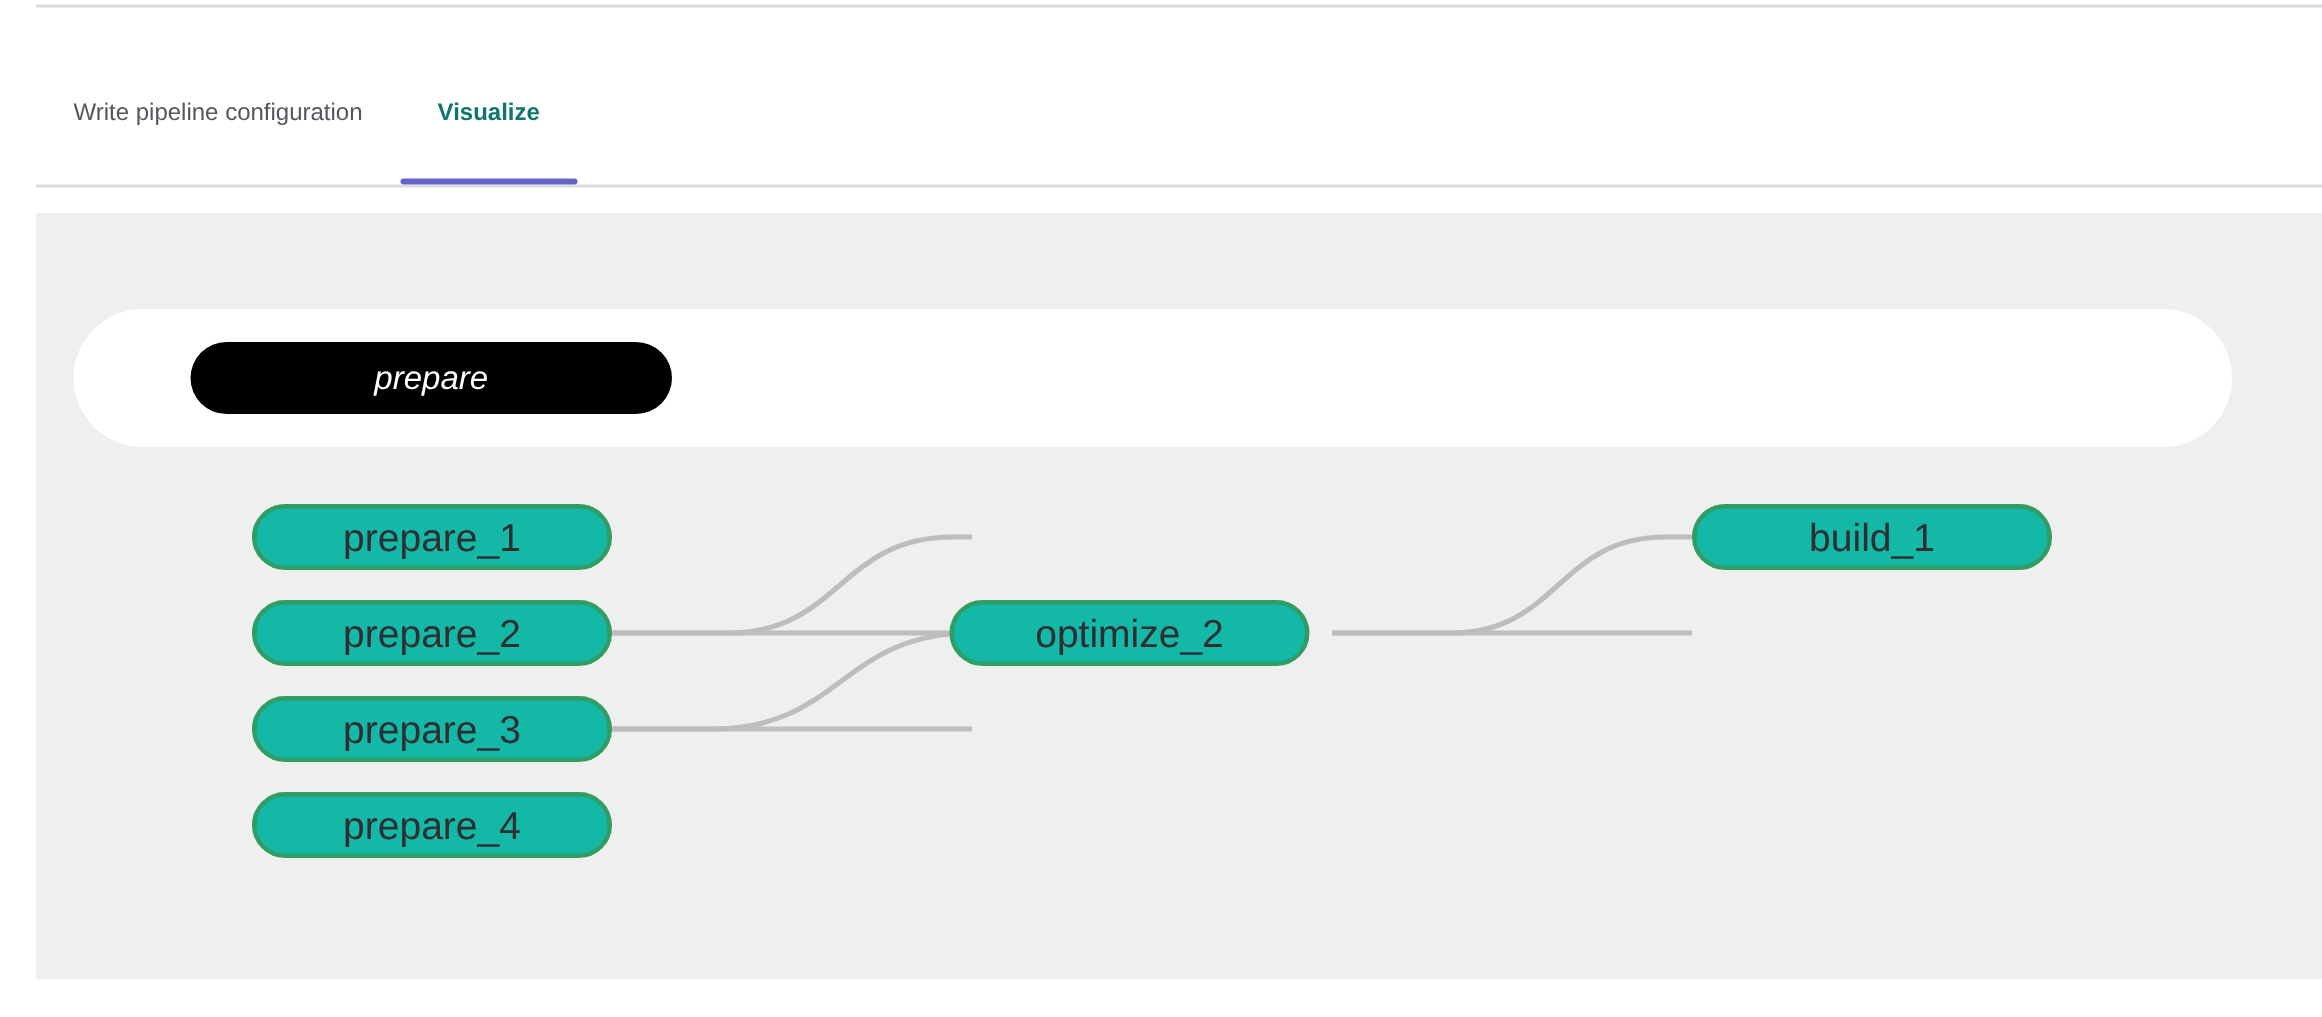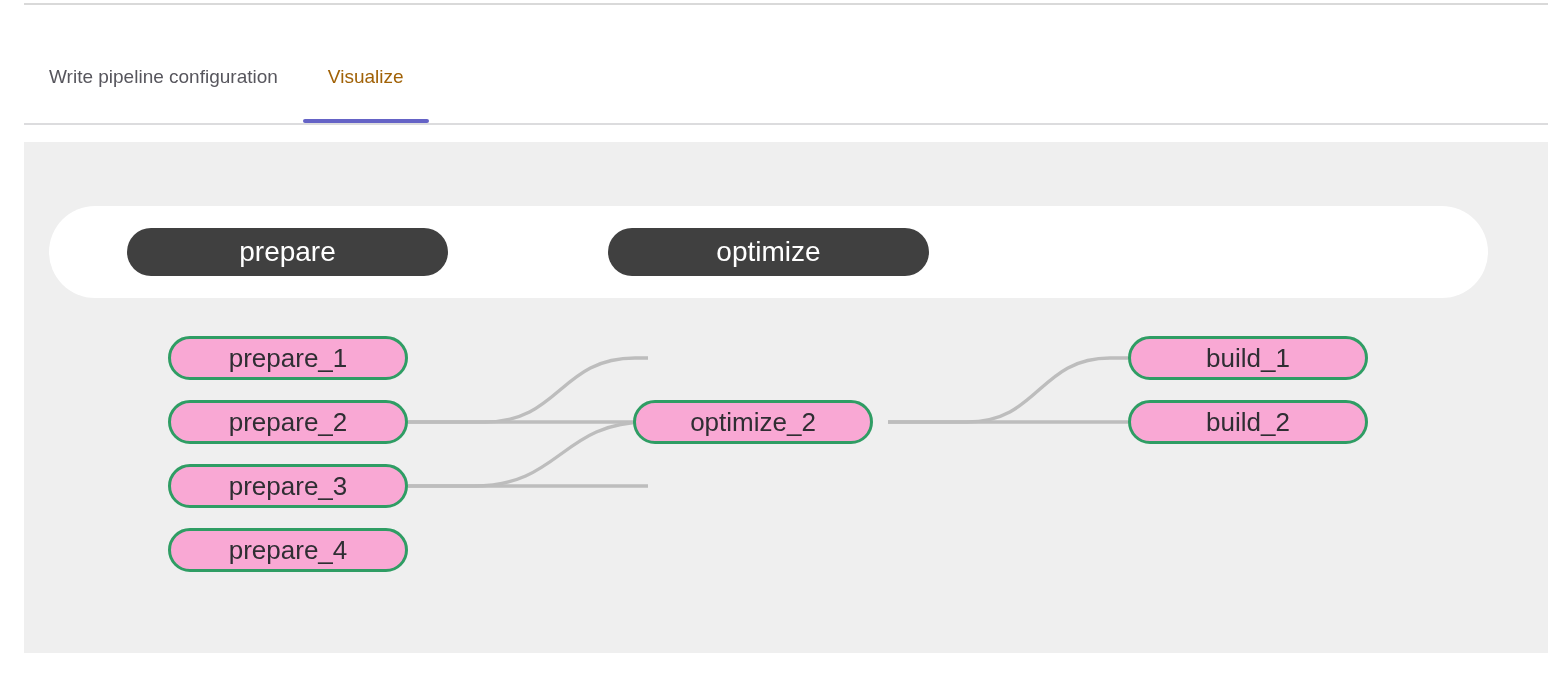--- a/index.html
+++ b/index.html
@@ -12,49 +12,50 @@
   .top-rule{position:absolute;left:24px;right:0;top:3px;height:2px;background:#d9d9d9}
 
   
   .tab-bar{
     position:absolute;left:24px;right:0;top:0;height:123px;
     border-bottom:2px solid #dcdcde;
     display:flex;align-items:flex-end;
   }
   .tab{
     position:relative;height:94px;display:flex;align-items:center;
-    padding:0 25px;font-size:19px;line-height:1;color:#57565d;cursor:pointer;
+    padding:0 25px;font-size:16px;line-height:1;color:#57565d;cursor:pointer;
     white-space:nowrap;
   }
-  .tab.active{color:#a16207;font-weight:400}
+  .tab.active{color:#0f766e;font-weight:700}
   .tab-indicator{
     position:absolute;left:0;right:0;bottom:0;height:4px;
     border-radius:3px;background:#6563c6;
   }
 
   
   .graph-panel{
     position:absolute;left:24px;right:0;top:142px;height:511px;
     background:#efefef;overflow:hidden;
   }
   .stages-bar{
     position:absolute;left:25px;top:64px;width:1439px;height:92px;
     background:#ffffff;border-radius:46px;
   }
   .stage-pill{
     position:absolute;top:86px;width:321px;height:48px;border-radius:24px;
-    background:#404040;color:#ffffff;font-size:28px;
+    background:#000000;color:#ffffff;font-size:22px;
     display:flex;align-items:center;justify-content:center;
     white-space:nowrap;
+    font-style:italic;
   }
   .edges-svg{position:absolute;left:0;top:0;pointer-events:none}
   .edges-svg path{fill:none;stroke:#bdbdbd;stroke-width:3.4px}
   .job-pill{
     position:absolute;width:240px;height:44px;box-sizing:border-box;
-    background:#f9a8d4;border:3.5px solid #2f9d64;border-radius:22px;
+    background:#14b8a6;border:3.5px solid #2f9d64;border-radius:22px;
     color:#2f2e33;font-size:26px;
     display:flex;align-items:center;justify-content:center;
     white-space:nowrap;cursor:default;
   }
 </style>
 </head>
 <body>
 
 <div class="top-rule"></div>
 
@@ -66,34 +67,32 @@
     <span>Visualize</span>
     <div class="tab-indicator"></div>
   </div>
 </div>
 
 <div class="graph-panel">
 
   <div class="stages-bar"></div>
 
   <div class="stage-pill" style="left:103px">prepare</div>
-  <div class="stage-pill" style="left:584px">optimize</div>
 
   <svg class="edges-svg" width="1524" height="511" viewBox="0 0 1524 511">
     <path d="M384 280 H461 C536 280 536 216 611 216 H624"></path>
     <path d="M384 280 H624"></path>
     <path d="M384 344 H450 C537 344 537 280 624 280"></path>
     <path d="M384 344 H624"></path>
     <path d="M864 280 H943 C1015 280 1015 216 1086 216 H1104"></path>
     <path d="M864 280 H1104"></path>
   </svg>
 
   <div class="job-pill" style="left:144px;top:194px">prepare_1</div>
   <div class="job-pill" style="left:144px;top:258px">prepare_2</div>
   <div class="job-pill" style="left:144px;top:322px">prepare_3</div>
   <div class="job-pill" style="left:144px;top:386px">prepare_4</div>
 
   <div class="job-pill" style="left:609px;top:258px">optimize_2</div>
 
   <div class="job-pill" style="left:1104px;top:194px">build_1</div>
-  <div class="job-pill" style="left:1104px;top:258px">build_2</div>
 
 </div>
 
 </body></html>

